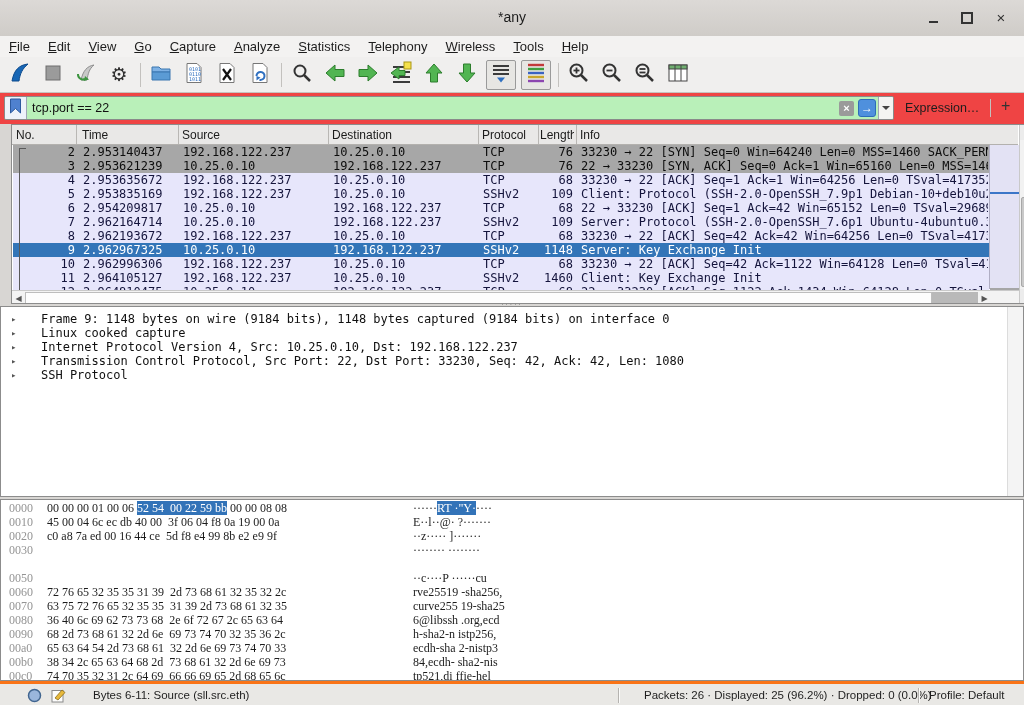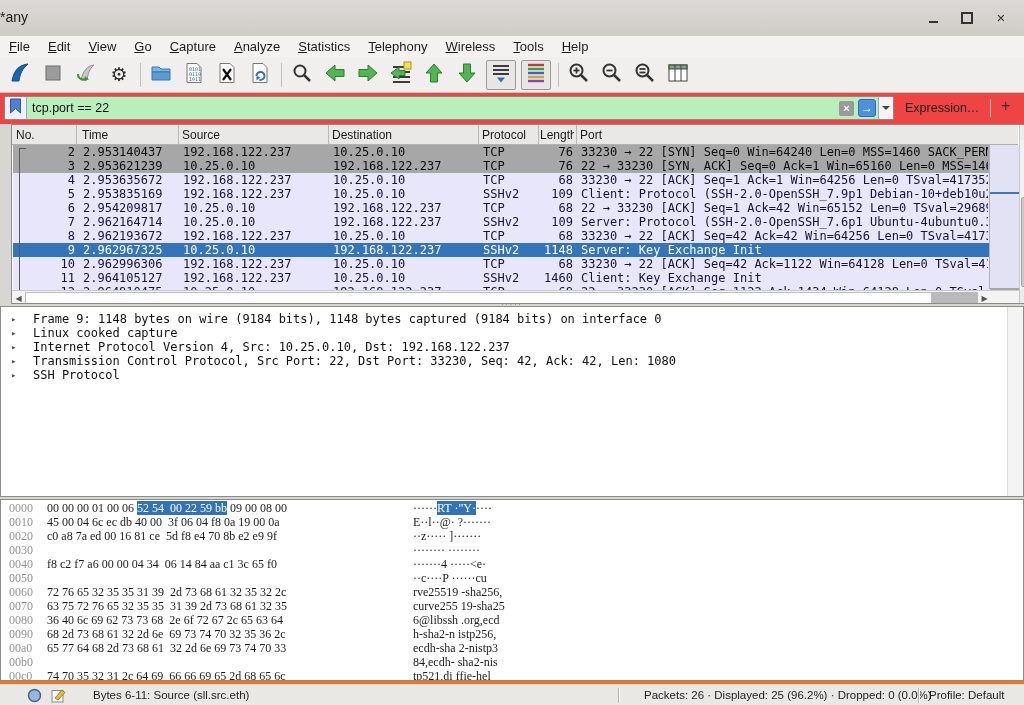--- a/index.html
+++ b/index.html
@@ -3,21 +3,21 @@
 <meta charset="utf-8">
 <style>
   html,body{margin:0;padding:0;background:#d8d6d3;}
   #win{position:relative;width:1024px;height:705px;overflow:hidden;background:#d8d6d3;
        font-family:"Liberation Sans","DejaVu Sans",sans-serif;color:#1d1d1d;}
   .mono{font-family:"DejaVu Sans Mono","Liberation Mono",monospace;}
 
   
   #titlebar{position:absolute;left:0;top:0;width:1024px;height:36px;
             background:linear-gradient(#dcd9d6,#cfccc8);border-bottom:1px solid #b7b4b0;}
-  #win-title{position:absolute;left:0;right:0;top:9px;font-size:14px;color:#1c1c1c;}
+  #win-title{position:absolute;left:0;right:0;top:9px;text-align:center;font-size:14px;color:#1c1c1c;}
   .winbtn{position:absolute;top:8px;width:26px;height:20px;text-align:center;line-height:20px;
           font-size:15px;color:#333;cursor:default;}
   #btn-min{right:78px;} #btn-max{right:44px;} #btn-close{right:10px;}
   #btn-min b{display:inline-block;width:9px;border-bottom:2px solid #333;height:10px;}
   #btn-max b{display:inline-block;width:8px;height:8px;border:2px solid #333;margin-top:4px;}
 
   
   #menubar{position:absolute;left:0;top:36px;width:1024px;height:21px;background:#f3f2f1;}
   .menu-item{display:inline-block;padding:3px 9px 0 9px;font-size:13px;color:#1d1d1d;}
   .menu-item u{text-decoration:underline;}
@@ -79,21 +79,21 @@
   
   .splitter{position:absolute;left:0;width:1024px;background:#d8d6d3;text-align:center;color:#8a8a8a;
             font-size:7px;line-height:2px;letter-spacing:2px;}
   #split1{top:304px;height:2px;} #split2{top:497px;height:2px;}
 
   
   #details{position:absolute;left:0;top:306px;width:1024px;height:191px;background:#fff;
            border:1px solid #8c8c8c;box-sizing:border-box;overflow:hidden;}
   .dline{position:absolute;left:0;height:14px;font-size:12px;line-height:14px;color:#101010;white-space:pre;}
   .dline .tri{position:absolute;left:10px;top:0;font-size:9px;color:#555;}
-  .dline .dtext{position:absolute;left:32px;top:0;}
+  .dline .dtext{position:absolute;left:40px;top:0;}
   #dtrough{position:absolute;right:0;top:0;width:15px;height:100%;background:#f4f4f4;border-left:1px solid #dcdcdc;}
 
   
   #hexpane{position:absolute;left:0;top:499px;width:1024px;height:182px;background:#fff;
            border:1px solid #8c8c8c;box-sizing:border-box;overflow:hidden;}
   .hxrow{position:absolute;left:0;height:14px;font-size:12px;line-height:14px;white-space:pre;color:#1c1c1c;font-family:Liberation Serif, serif;}
   .hxoff{position:absolute;left:8px;color:#949494;}
   .hxbytes{position:absolute;left:46px;}
   .hxascii{position:absolute;left:412px;}
   .hxsel{background:#3273b8;color:#fff;}
@@ -286,21 +286,21 @@
   </div>
 
   <div id="packet-list">
     <div id="plist-header">
         <span class="hcell" style="left: 4px; width: 56px;">No.</span>
         <span class="hcell" style="left: 70px; width: 92px;">Time</span>
         <span class="hcell" style="left: 170px; width: 142px;">Source</span>
         <span class="hcell" style="left: 320px; width: 142px;">Destination</span>
         <span class="hcell" style="left: 470px; width: 52px;">Protocol</span>
         <span class="hcell" style="left: 528px; width: 34px;">Length</span>
-        <span class="hcell" style="left: 568px; width: 300px;">Port</span>
+        <span class="hcell" style="left: 568px; width: 300px;">Info</span>
         <div class="hsep" style="left: 64px;"></div>
         <div class="hsep" style="left: 166px;"></div>
         <div class="hsep" style="left: 316px;"></div>
         <div class="hsep" style="left: 466px;"></div>
         <div class="hsep" style="left: 526px;"></div>
         <div class="hsep" style="left: 564px;"></div>
       </div>
     <div id="plist-rows">
         <div class="prow mono gray" style="top: 20px;"><span style="left: 2px; width: 60px; text-align: right;">2</span><span style="left: 70px; width: 94px; text-align: left;">2.953140437</span><span style="left: 170px; width: 144px; text-align: left;">192.168.122.237</span><span style="left: 320px; width: 144px; text-align: left;">10.25.0.10</span><span style="left: 470px; width: 54px; text-align: left;">TCP</span><span style="left: 520px; width: 40px; text-align: right;">76</span><span style="left: 568px; width: 407px; text-align: left;">33230 → 22 [SYN] Seq=0 Win=64240 Len=0 MSS=1460 SACK_PERM=1</span></div>
         <div class="prow mono gray" style="top: 34px;"><span style="left: 2px; width: 60px; text-align: right;">3</span><span style="left: 70px; width: 94px; text-align: left;">2.953621239</span><span style="left: 170px; width: 144px; text-align: left;">10.25.0.10</span><span style="left: 320px; width: 144px; text-align: left;">192.168.122.237</span><span style="left: 470px; width: 54px; text-align: left;">TCP</span><span style="left: 520px; width: 40px; text-align: right;">76</span><span style="left: 568px; width: 407px; text-align: left;">22 → 33230 [SYN, ACK] Seq=0 Ack=1 Win=65160 Len=0 MSS=1460</span></div>
@@ -341,32 +341,31 @@
   <div class="dline mono" style="top: 5px; width: 1000px;"><span class="tri">▸</span><span class="dtext">Frame 9: 1148 bytes on wire (9184 bits), 1148 bytes captured (9184 bits) on interface 0</span></div>
       <div class="dline mono" style="top: 19px; width: 1000px;"><span class="tri">▸</span><span class="dtext">Linux cooked capture</span></div>
       <div class="dline mono" style="top: 33px; width: 1000px;"><span class="tri">▸</span><span class="dtext">Internet Protocol Version 4, Src: 10.25.0.10, Dst: 192.168.122.237</span></div>
       <div class="dline mono" style="top: 47px; width: 1000px;"><span class="tri">▸</span><span class="dtext">Transmission Control Protocol, Src Port: 22, Dst Port: 33230, Seq: 42, Ack: 42, Len: 1080</span></div>
       <div class="dline mono" style="top: 61px; width: 1000px;"><span class="tri">▸</span><span class="dtext">SSH Protocol</span></div>
     </div>
 
   <div class="splitter" id="split2"></div>
 
   <div id="hexpane">
-      <div class="hxrow mono" style="top: 1px; width: 1000px;"><span class="hxoff">0000</span><span class="hxbytes"><span>00 00 00 01 00 06 </span><span class="hxsel">52 54  00 22 59 bb</span><span> 09 00 08 00</span></span><span class="hxascii"><span>······</span><span class="hxsel">RT ·"Y·</span><span>····</span></span></div>
+      <div class="hxrow mono" style="top: 1px; width: 1000px;"><span class="hxoff">0000</span><span class="hxbytes"><span>00 00 00 01 00 06 </span><span class="hxsel">52 54  00 22 59 bb</span><span> 00 00 08 08</span></span><span class="hxascii"><span>······</span><span class="hxsel">RT ·"Y·</span><span>····</span></span></div>
       <div class="hxrow mono" style="top: 15px; width: 1000px;"><span class="hxoff">0010</span><span class="hxbytes"><span>45 00 04 6c ec db 40 00  3f 06 04 f8 0a 19 00 0a</span></span><span class="hxascii"><span>E··l··@· ?·······</span></span></div>
-      <div class="hxrow mono" style="top: 29px; width: 1000px;"><span class="hxoff">0020</span><span class="hxbytes"><span>c0 a8 7a ed 00 16 81 ce  5d f8 e4 70 8b e2 e9 9f</span></span><span class="hxascii"><span>··z····· ]·······</span></span></div>
+      <div class="hxrow mono" style="top: 29px; width: 1000px;"><span class="hxoff">0020</span><span class="hxbytes"><span>c0 a8 7a ed 00 16 44 ce  5d f8 e4 99 8b e2 e9 9f</span></span><span class="hxascii"><span>··z····· ]·······</span></span></div>
       <div class="hxrow mono" style="top: 43px; width: 1000px;"><span class="hxoff">0030</span><span class="hxascii"><span>········ ········</span></span></div>
-      <div class="hxrow mono" style="top: 57px; width: 1000px;"><span class="hxoff">0040</span><span class="hxbytes"><span>f8 c2 f7 a6 00 00 04 34  06 14 84 aa c1 3c 65 f0</span></span><span class="hxascii"><span>·······4 ·····&lt;e·</span></span></div>
       <div class="hxrow mono" style="top: 71px; width: 1000px;"><span class="hxoff">0050</span><span class="hxascii"><span>··c····P ······cu</span></span></div>
       <div class="hxrow mono" style="top: 85px; width: 1000px;"><span class="hxoff">0060</span><span class="hxbytes"><span>72 76 65 32 35 35 31 39  2d 73 68 61 32 35 32 2c</span></span><span class="hxascii"><span>rve25519 -sha256,</span></span></div>
       <div class="hxrow mono" style="top: 99px; width: 1000px;"><span class="hxoff">0070</span><span class="hxbytes"><span>63 75 72 76 65 32 35 35  31 39 2d 73 68 61 32 35</span></span><span class="hxascii"><span>curve255 19-sha25</span></span></div>
       <div class="hxrow mono" style="top: 113px; width: 1000px;"><span class="hxoff">0080</span><span class="hxbytes"><span>36 40 6c 69 62 73 73 68  2e 6f 72 67 2c 65 63 64</span></span><span class="hxascii"><span>6@libssh .org,ecd</span></span></div>
       <div class="hxrow mono" style="top: 127px; width: 1000px;"><span class="hxoff">0090</span><span class="hxbytes"><span>68 2d 73 68 61 32 2d 6e  69 73 74 70 32 35 36 2c</span></span><span class="hxascii"><span>h-sha2-n istp256,</span></span></div>
-      <div class="hxrow mono" style="top: 141px; width: 1000px;"><span class="hxoff">00a0</span><span class="hxbytes"><span>65 77 64 68 2d 73 68 61  32 2d 6e 69 73 74 70 33</span></span><span class="hxascii"><span>ecdh-sha 2-nistp3</span></span></div>
-      <div class="hxrow mono" style="top: 155px; width: 1000px;"><span class="hxoff">00b0</span><span class="hxascii"><span>84,ecdh- sha2-nis</span></span></div>
+      <div class="hxrow mono" style="top: 141px; width: 1000px;"><span class="hxoff">00a0</span><span class="hxbytes"><span>65 63 64 54 2d 73 68 61  32 2d 6e 69 73 74 70 33</span></span><span class="hxascii"><span>ecdh-sha 2-nistp3</span></span></div>
+      <div class="hxrow mono" style="top: 155px; width: 1000px;"><span class="hxoff">00b0</span><span class="hxbytes"><span>38 34 2c 65 63 64 68 2d  73 68 61 32 2d 6e 69 73</span></span><span class="hxascii"><span>84,ecdh- sha2-nis</span></span></div>
       <div class="hxrow mono" style="top: 169px; width: 1000px;"><span class="hxoff">00c0</span><span class="hxbytes"><span>74 70 35 32 31 2c 64 69  66 66 69 65 2d 68 65 6c</span></span><span class="hxascii"><span>tp521,di ffie-hel</span></span></div>
     </div>
 
   <div id="statusbar">
     <span id="expert-icon"><svg width="15" height="15">
           <circle cx="7.5" cy="7.5" r="6" fill="#9ab6dc" stroke="#41658f" stroke-width="1.5"></circle>
         </svg></span>
     <span id="comment-icon"><svg width="15" height="15">
           <rect x="1" y="2.5" width="11" height="11.5" fill="#fdfdfd" stroke="#8a8a8a"></rect>
           <path d="M4 10 L11 2 L14 4.5 L7 12 Z" fill="#e8b93c" stroke="#8a6d1a" stroke-width="0.8"></path>

